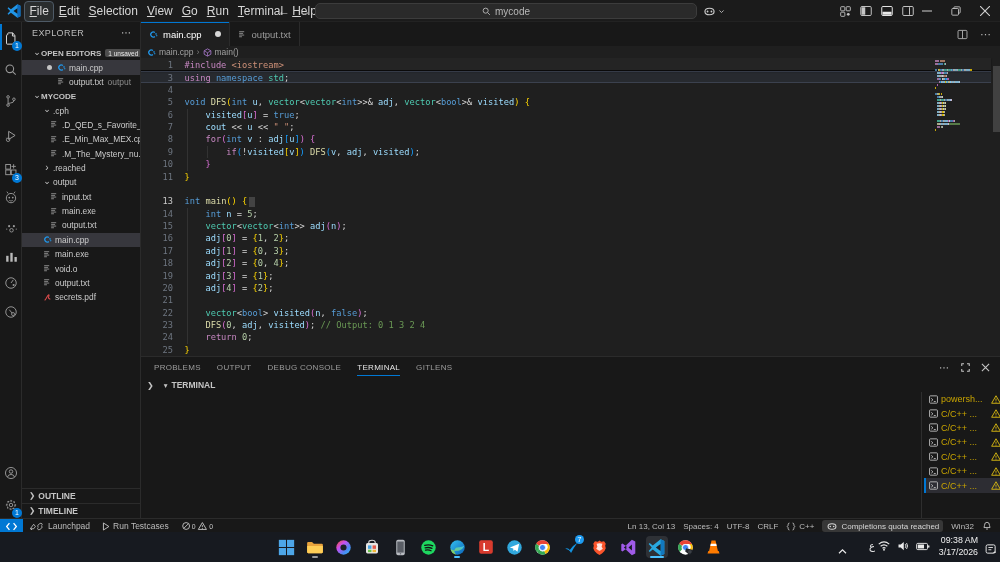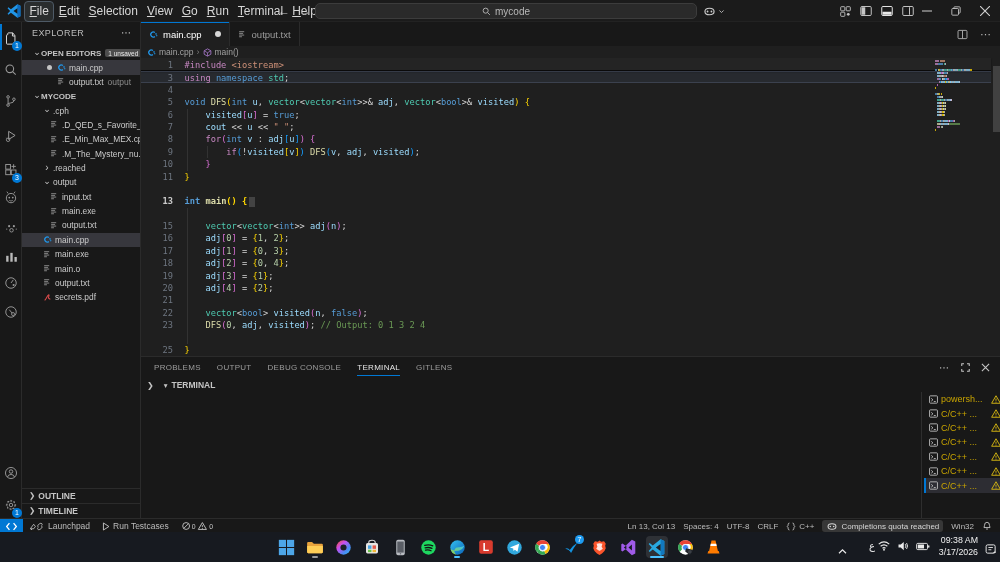--- a/index.html
+++ b/index.html
@@ -421,21 +421,21 @@
             </svg>
           </span>
           <span>main.exe</span>
         </div>
         <div class="trow" style="padding-left: 21px;">
           <span class="ficon" style="display: inline-flex; align-items: center;">
             <svg width="9" height="9" viewBox="0 0 16 16">
               <path d="M2 3 H11 M2 6 H9 M2 9 H11 M2 12 H7" stroke="#8a8a8a" stroke-width="1.7"></path>
             </svg>
           </span>
-          <span>main.o</span>
+          <span>void.o</span>
         </div>
         <div class="trow" style="padding-left: 21px;">
           <span class="ficon" style="display: inline-flex; align-items: center;">
             <svg width="9" height="9" viewBox="0 0 16 16">
               <path d="M2 3 H11 M2 6 H9 M2 9 H11 M2 12 H7" stroke="#8a8a8a" stroke-width="1.7"></path>
             </svg>
           </span>
           <span>output.txt</span>
         </div>
         <div class="trow" style="padding-left: 21px;">
@@ -510,30 +510,32 @@
     <div class="code-line" style="top: 1.2px;"><span class="gutter-num">1</span><span class="line-text"><span class="tk-pp">#include</span><span class="tk-pl"> </span><span class="tk-st">&lt;iostream&gt;</span></span></div>
         <div class="code-line" style="top: 13.575px;"><span class="gutter-num">3</span><span class="line-text"><span class="tk-pp">using</span><span class="tk-pl"> </span><span class="tk-kw">namespace</span><span class="tk-pl"> </span><span class="tk-ty">std</span><span class="tk-pl">;</span></span></div>
         <div class="code-line" style="top: 25.95px;"><span class="gutter-num">4</span><span class="line-text"></span></div>
         <div class="code-line" style="top: 38.325px;"><span class="gutter-num">5</span><span class="line-text"><span class="tk-kw">void</span><span class="tk-pl"> </span><span class="tk-fn">DFS</span><span class="tk-b1">(</span><span class="tk-kw">int</span><span class="tk-pl"> </span><span class="tk-va">u</span><span class="tk-pl">, </span><span class="tk-ty">vector</span><span class="tk-pl">&lt;</span><span class="tk-ty">vector</span><span class="tk-pl">&lt;</span><span class="tk-kw">int</span><span class="tk-pl">&gt;&gt;&amp; </span><span class="tk-va">adj</span><span class="tk-pl">, </span><span class="tk-ty">vector</span><span class="tk-pl">&lt;</span><span class="tk-kw">bool</span><span class="tk-pl">&gt;&amp; </span><span class="tk-va">visited</span><span class="tk-b1">)</span><span class="tk-pl"> </span><span class="tk-b1">{</span></span></div>
         <div class="code-line" style="top: 50.7px;"><span class="gutter-num">6</span><span class="line-text"><span class="tk-pl">    </span><span class="tk-va">visited</span><span class="tk-b2">[</span><span class="tk-va">u</span><span class="tk-b2">]</span><span class="tk-pl"> = </span><span class="tk-kw">true</span><span class="tk-pl">;</span></span></div>
         <div class="code-line" style="top: 63.075px;"><span class="gutter-num">7</span><span class="line-text"><span class="tk-pl">    </span><span class="tk-va">cout</span><span class="tk-pl"> &lt;&lt; </span><span class="tk-va">u</span><span class="tk-pl"> &lt;&lt; </span><span class="tk-st">" "</span><span class="tk-pl">;</span></span></div>
         <div class="code-line" style="top: 75.45px;"><span class="gutter-num">8</span><span class="line-text"><span class="tk-pl">    </span><span class="tk-pp">for</span><span class="tk-b2">(</span><span class="tk-kw">int</span><span class="tk-pl"> </span><span class="tk-va">v</span><span class="tk-pl"> : </span><span class="tk-va">adj</span><span class="tk-b3">[</span><span class="tk-va">u</span><span class="tk-b3">]</span><span class="tk-b2">)</span><span class="tk-pl"> </span><span class="tk-b2">{</span></span></div>
         <div class="code-line" style="top: 87.825px;"><span class="gutter-num">9</span><span class="line-text"><span class="tk-pl">        </span><span class="tk-pp">if</span><span class="tk-b3">(</span><span class="tk-pl">!</span><span class="tk-va">visited</span><span class="tk-b1">[</span><span class="tk-va">v</span><span class="tk-b1">]</span><span class="tk-b3">)</span><span class="tk-pl"> </span><span class="tk-fn">DFS</span><span class="tk-b3">(</span><span class="tk-va">v</span><span class="tk-pl">, </span><span class="tk-va">adj</span><span class="tk-pl">, </span><span class="tk-va">visited</span><span class="tk-b3">)</span><span class="tk-pl">;</span></span></div>
         <div class="code-line" style="top: 100.2px;"><span class="gutter-num">10</span><span class="line-text"><span class="tk-pl">    </span><span class="tk-b2">}</span></span></div>
         <div class="code-line" style="top: 112.575px;"><span class="gutter-num">11</span><span class="line-text"><span class="tk-b1">}</span></span></div>
-        <div class="code-line" style="top: 137.325px; font-weight: bold;"><span class="gutter-num active">13</span><span class="line-text"><span class="tk-kw">int</span><span class="tk-pl"> </span><span class="tk-fn">main</span><span class="tk-b1">()</span><span class="tk-pl"> </span><span class="tk-b1">{</span></span></div>
+        <div class="code-line" style="top: 137.325px;"><span class="gutter-num active">13</span><span class="line-text"><span class="tk-kw">int</span><span class="tk-pl"> </span><span class="tk-fn">main</span><span class="tk-b1">()</span><span class="tk-pl"> </span><span class="tk-b1">{</span></span></div>
+        <div class="code-line" style="top: 149.7px;"><span class="gutter-num">14</span><span class="line-text"><span class="tk-pl">    </span><span class="tk-kw">int</span><span class="tk-pl"> </span><span class="tk-va">n</span><span class="tk-pl"> = </span><span class="tk-nu">5</span><span class="tk-pl">;</span></span></div>
         <div class="code-line" style="top: 162.075px;"><span class="gutter-num">15</span><span class="line-text"><span class="tk-pl">    </span><span class="tk-ty">vector</span><span class="tk-pl">&lt;</span><span class="tk-ty">vector</span><span class="tk-pl">&lt;</span><span class="tk-kw">int</span><span class="tk-pl">&gt;&gt; </span><span class="tk-va">adj</span><span class="tk-b2">(</span><span class="tk-va">n</span><span class="tk-b2">)</span><span class="tk-pl">;</span></span></div>
         <div class="code-line" style="top: 174.45px;"><span class="gutter-num">16</span><span class="line-text"><span class="tk-pl">    </span><span class="tk-va">adj</span><span class="tk-b2">[</span><span class="tk-nu">0</span><span class="tk-b2">]</span><span class="tk-pl"> = </span><span class="tk-b1">{</span><span class="tk-nu">1</span><span class="tk-pl">, </span><span class="tk-nu">2</span><span class="tk-b1">}</span><span class="tk-pl">;</span></span></div>
         <div class="code-line" style="top: 186.825px;"><span class="gutter-num">17</span><span class="line-text"><span class="tk-pl">    </span><span class="tk-va">adj</span><span class="tk-b2">[</span><span class="tk-nu">1</span><span class="tk-b2">]</span><span class="tk-pl"> = </span><span class="tk-b1">{</span><span class="tk-nu">0</span><span class="tk-pl">, </span><span class="tk-nu">3</span><span class="tk-b1">}</span><span class="tk-pl">;</span></span></div>
         <div class="code-line" style="top: 199.2px;"><span class="gutter-num">18</span><span class="line-text"><span class="tk-pl">    </span><span class="tk-va">adj</span><span class="tk-b2">[</span><span class="tk-nu">2</span><span class="tk-b2">]</span><span class="tk-pl"> = </span><span class="tk-b1">{</span><span class="tk-nu">0</span><span class="tk-pl">, </span><span class="tk-nu">4</span><span class="tk-b1">}</span><span class="tk-pl">;</span></span></div>
         <div class="code-line" style="top: 211.575px;"><span class="gutter-num">19</span><span class="line-text"><span class="tk-pl">    </span><span class="tk-va">adj</span><span class="tk-b2">[</span><span class="tk-nu">3</span><span class="tk-b2">]</span><span class="tk-pl"> = </span><span class="tk-b1">{</span><span class="tk-nu">1</span><span class="tk-b1">}</span><span class="tk-pl">;</span></span></div>
         <div class="code-line" style="top: 223.95px;"><span class="gutter-num">20</span><span class="line-text"><span class="tk-pl">    </span><span class="tk-va">adj</span><span class="tk-b2">[</span><span class="tk-nu">4</span><span class="tk-b2">]</span><span class="tk-pl"> = </span><span class="tk-b1">{</span><span class="tk-nu">2</span><span class="tk-b1">}</span><span class="tk-pl">;</span></span></div>
         <div class="code-line" style="top: 236.325px;"><span class="gutter-num">21</span><span class="line-text"></span></div>
         <div class="code-line" style="top: 248.7px;"><span class="gutter-num">22</span><span class="line-text"><span class="tk-pl">    </span><span class="tk-ty">vector</span><span class="tk-pl">&lt;</span><span class="tk-kw">bool</span><span class="tk-pl">&gt; </span><span class="tk-va">visited</span><span class="tk-b2">(</span><span class="tk-va">n</span><span class="tk-pl">, </span><span class="tk-kw">false</span><span class="tk-b2">)</span><span class="tk-pl">;</span></span></div>
         <div class="code-line" style="top: 261.075px;"><span class="gutter-num">23</span><span class="line-text"><span class="tk-pl">    </span><span class="tk-fn">DFS</span><span class="tk-b2">(</span><span class="tk-nu">0</span><span class="tk-pl">, </span><span class="tk-va">adj</span><span class="tk-pl">, </span><span class="tk-va">visited</span><span class="tk-b2">)</span><span class="tk-pl">; </span><span class="tk-cm">// Output: 0 1 3 2 4</span></span></div>
+        <div class="code-line" style="top: 273.45px;"><span class="gutter-num">24</span><span class="line-text"><span class="tk-pl">    </span><span class="tk-pp">return</span><span class="tk-pl"> </span><span class="tk-nu">0</span><span class="tk-pl">;</span></span></div>
         <div class="code-line" style="top: 285.825px;"><span class="gutter-num">25</span><span class="line-text"><span class="tk-b1">}</span></span></div>
         <div class="indent-guide" style="left: 45.5px; top: 50.7px; height: 61.875px;"></div>
         <div class="indent-guide" style="left: 45.5px; top: 149.7px; height: 136.125px;"></div>
         <div class="indent-guide" style="left: 66.2px; top: 87.825px; height: 12.375px;"></div>
         <div id="cursor-box" style="left: 108.164px; top: 138.825px;"></div>
       </div>
     <div id="minimap">
         <div class="mm-line" style="top: 1px; left: 1px;">
           <span class="mm-seg" style="width: 4.4px; background: rgb(197, 134, 192); opacity: 0.75;"></span>
           <span class="mm-seg" style="width: 0.55px; background: transparent;"></span>

